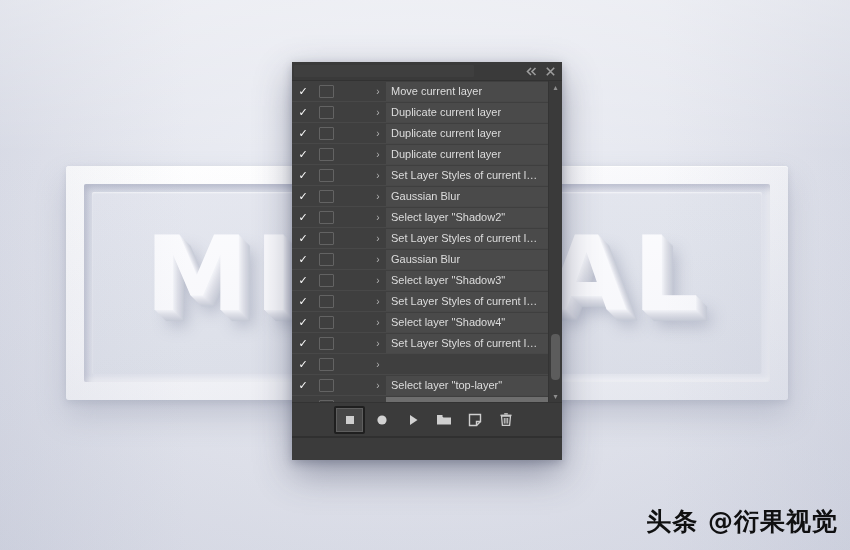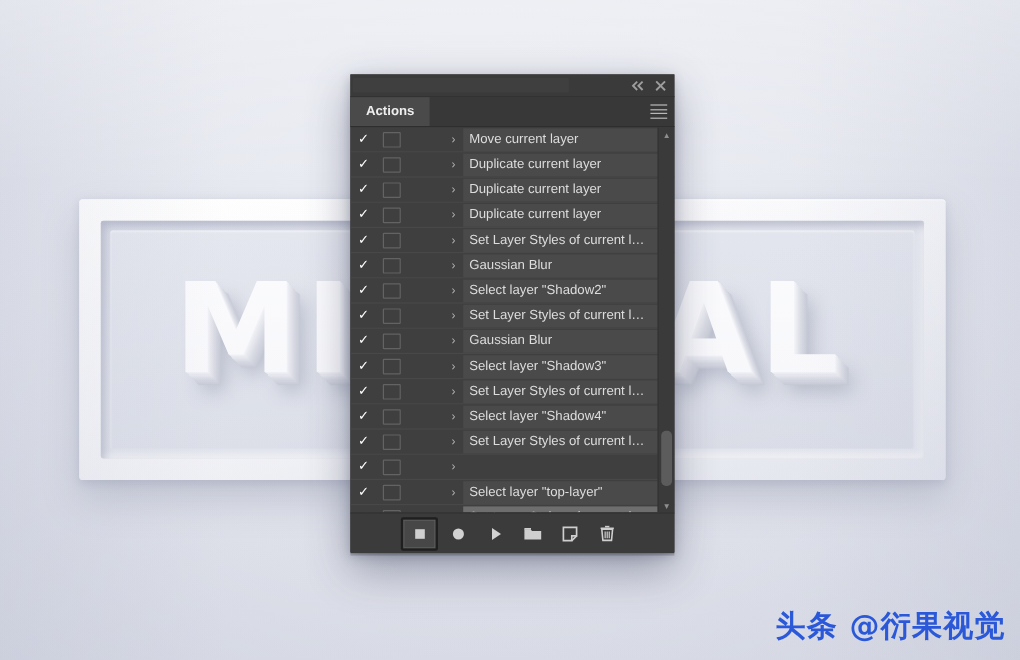--- a/index.html
+++ b/index.html
@@ -323,21 +323,21 @@
   }
 
   
   .watermark {
     position: absolute;
     right: 12px;
     bottom: 12px;
     font-family: "DejaVu Sans", sans-serif;
     font-size: 25px;
     font-weight: bold;
-    color: #1d4ed8;
+    color: #000000;
     letter-spacing: 1px;
     white-space: nowrap;
     opacity: 0.92;
   }
 </style>
 </head>
 <body>
 
 <div id="stage">
 
@@ -365,31 +365,20 @@
           <path d="M9.5 1 L6 4.5 L9.5 8" fill="none" stroke="#9d9d9d" stroke-width="1.6"></path>
         </svg>
       </div>
       <div class="tb-btn tb-close">
         <svg width="9" height="9" viewBox="0 0 9 9" aria-hidden="true">
           <path d="M0.8 0.8 L8.2 8.2 M8.2 0.8 L0.8 8.2" stroke="#9d9d9d" stroke-width="1.6"></path>
         </svg>
       </div>
     </div>
 
-    <div class="ps-tabbar">
-      <div class="ps-tab">
-        <span>Actions</span>
-      </div>
-      <div class="ps-menu-icon">
-        <i></i>
-        <i></i>
-        <i></i>
-        <i></i>
-      </div>
-    </div>
 
     <div class="ps-list">
       <div id="rows-host">
           <div class="ps-row">
             <div class="col-check">✓</div>
             <div class="col-toggle">
               <div class="toggle-box"></div>
             </div>
             <div class="col-spacer"></div>
             <div class="col-chevron">›</div>

